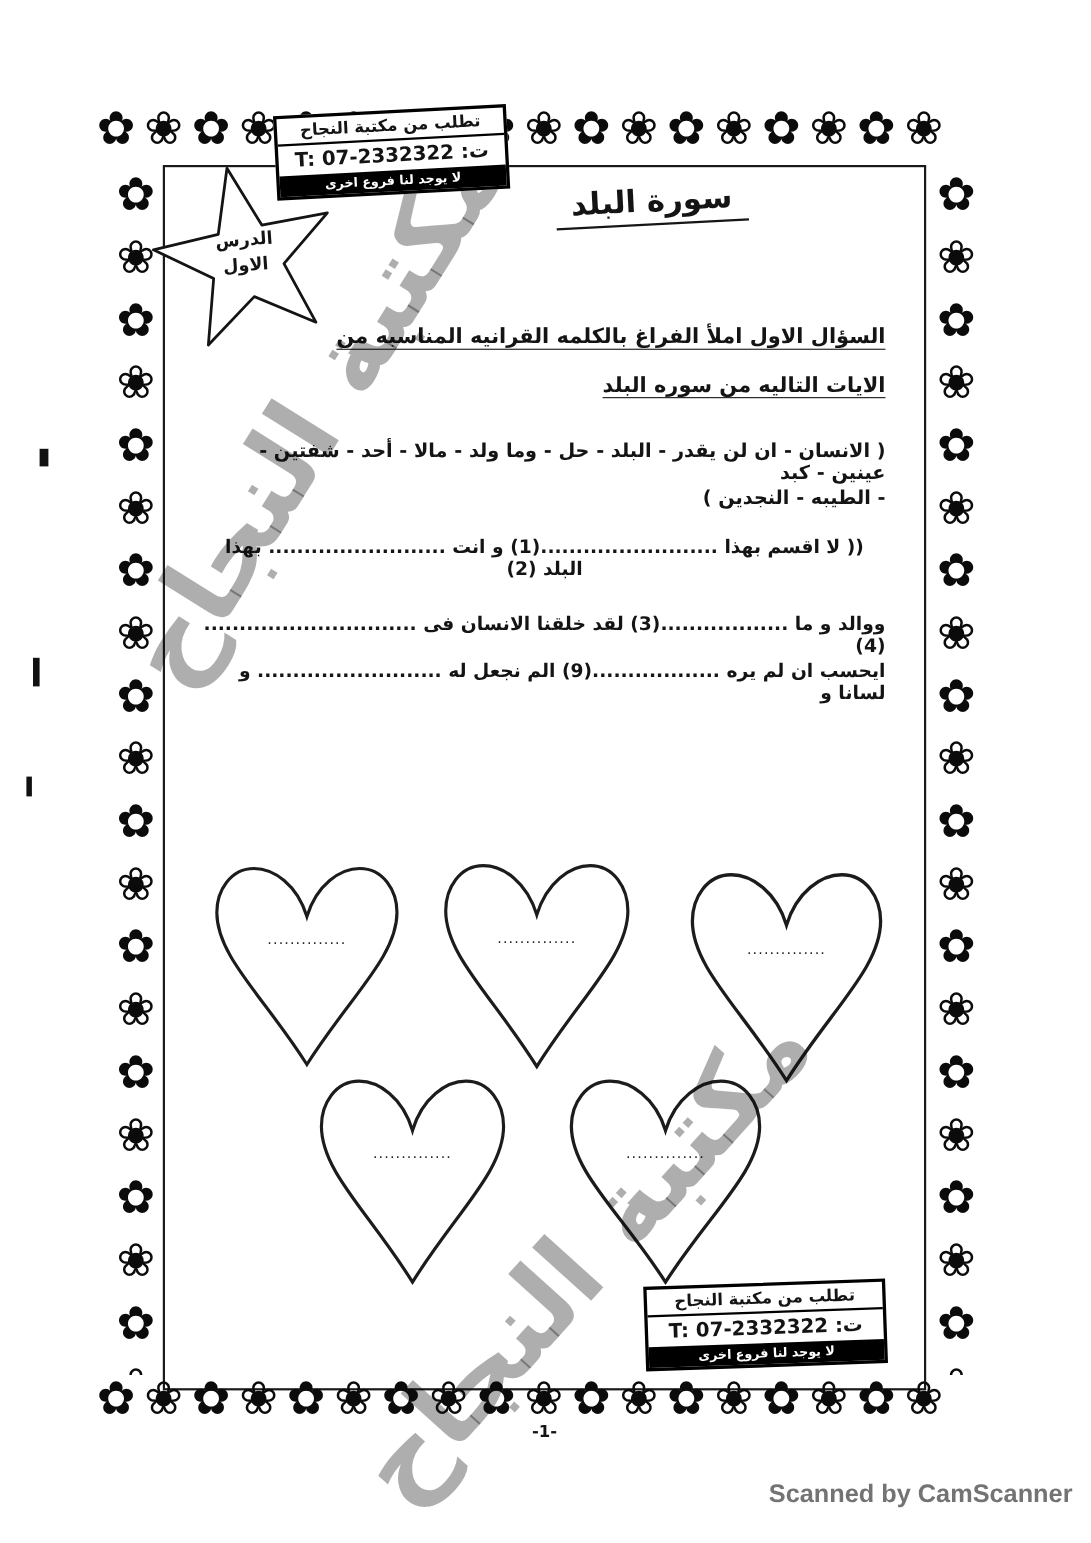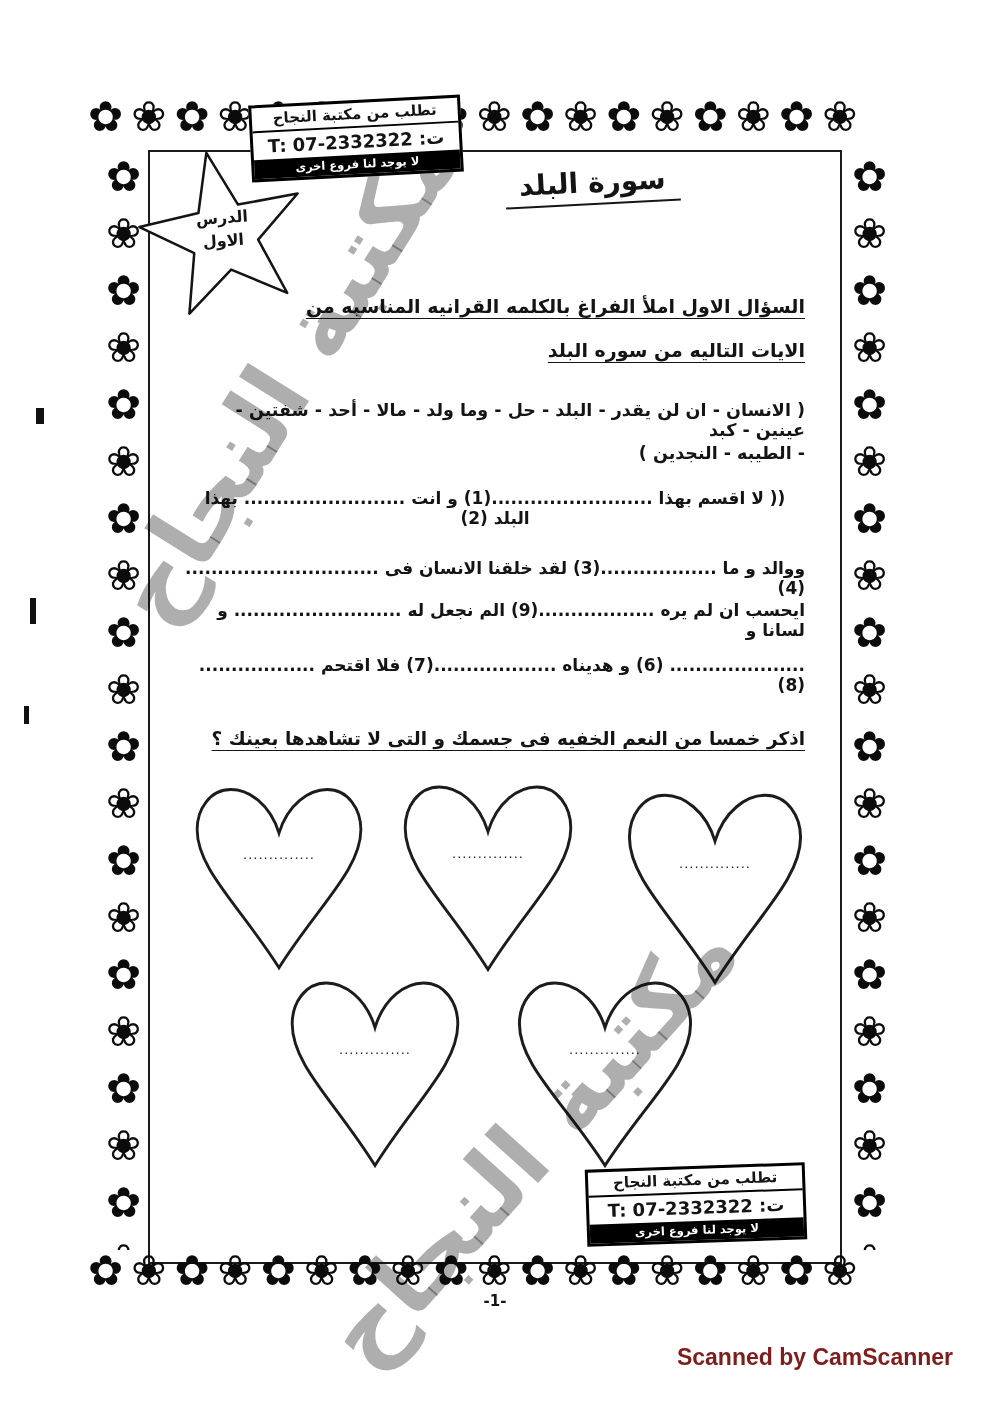--- a/index.html
+++ b/index.html
@@ -79,21 +79,21 @@
   .h1 { left:190px; top:775px; width:178px; height:200px; }
   .h2 { left:398px; top:772px; width:180px; height:205px; }
   .h3 { left:622px; top:780px; width:186px; height:210px; }
   .h4 { left:285px; top:968px; width:180px; height:205px; }
   .h5 { left:512px; top:968px; width:186px; height:205px; }
 
   
   .page-number { position:absolute; left:450px; top:1292px; width:90px; z-index:5;
     text-align:center; font-size:15px; font-weight:bold; }
   .scanner-credit { position:absolute; left:655px; top:1344px; width:320px; z-index:5;
-    font-size:23px; font-weight:bold; color:#7f1d1d; text-align:center;
+    font-size:23px; font-weight:bold; color:#737373; text-align:right;
     font-family:"Liberation Sans", sans-serif; }
 
   
   .artifact { position:absolute; background:#111; z-index:0; }
   .a1 { left:36px; top:408px; width:8px; height:16px; }
   .a2 { left:30px; top:598px; width:6px; height:26px; }
   .a3 { left:24px; top:706px; width:5px; height:18px; }
 </style>
 </head>
 <body>
@@ -132,23 +132,21 @@
 
   <div class="doc-title">سورة البلد</div>
 
   <div class="rtl-line q-head q1h2">الايات التاليه من سوره البلد</div>
   <div class="rtl-line q-head q1h1">السؤال الاول املأ الفراغ بالكلمه القرانيه المناسبه من</div>
   <div class="rtl-line wb wb1">( الانسان - ان لن يقدر - البلد - حل - وما ولد - مالا - أحد - شفتين - عينين - كبد</div>
   <div class="rtl-line wb wb2">- الطيبه - النجدين )</div>
   <div class="rtl-line verse v1">(( لا اقسم بهذا .........................(1) و انت ......................... بهذا البلد (2)</div>
   <div class="rtl-line verse v2">ووالد و ما ..................(3) لقد خلقنا الانسان فى ..............................(4)</div>
   <div class="rtl-line verse v3">ايحسب ان لم يره ..................(9) الم نجعل له .......................... و لسانا و</div>
-  <div class="rtl-line verse v4">..................... (6) و هديناه ...................(7) فلا اقتحم ..................(8)</div>
 
-  <div class="rtl-line q-head q2h">اذكر خمسا من النعم الخفيه فى جسمك و التى لا تشاهدها بعينك ؟</div>
 
   <div class="heart h1">
     <svg viewBox="0 0 100 110" preserveAspectRatio="none">
       <path d="M50 32 C45 16 33 8 23 8 C11 8 4 19 4 30 C4 52 28 72 50 106 C72 72 96 52 96 30 C96 19 89 8 77 8 C67 8 55 16 50 32 Z" fill="#ffffff" stroke="#1c1c1c" stroke-width="1.6"></path>
     </svg>
     <div class="blank">..............</div>
   </div>
   <div class="heart h2">
     <svg viewBox="0 0 100 110" preserveAspectRatio="none">
       <path d="M50 32 C45 16 33 8 23 8 C11 8 4 19 4 30 C4 52 28 72 50 106 C72 72 96 52 96 30 C96 19 89 8 77 8 C67 8 55 16 50 32 Z" fill="#ffffff" stroke="#1c1c1c" stroke-width="1.6"></path>

